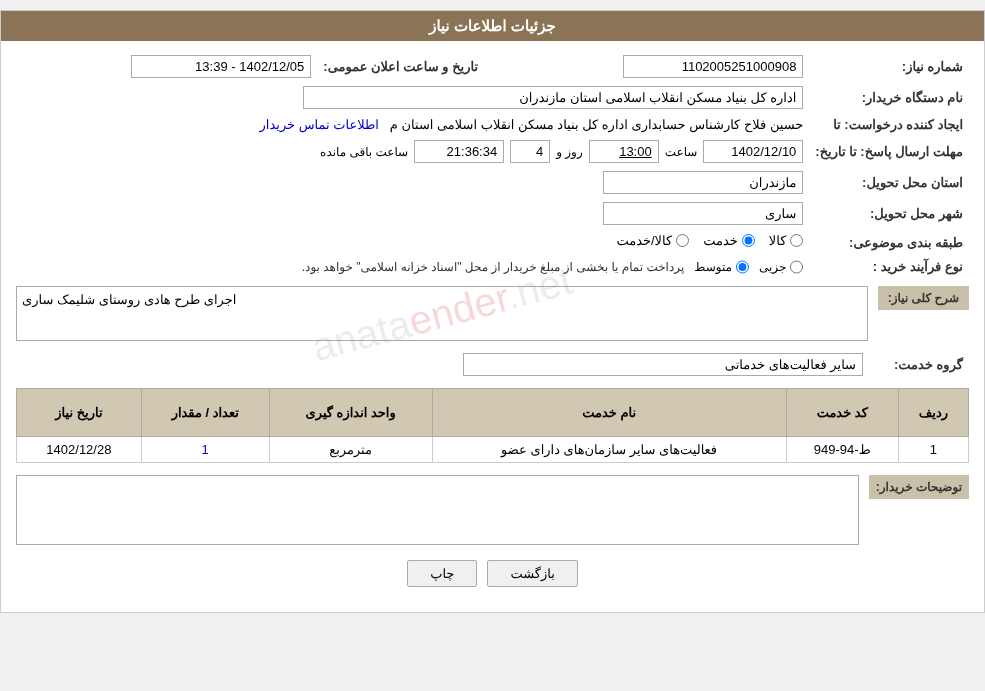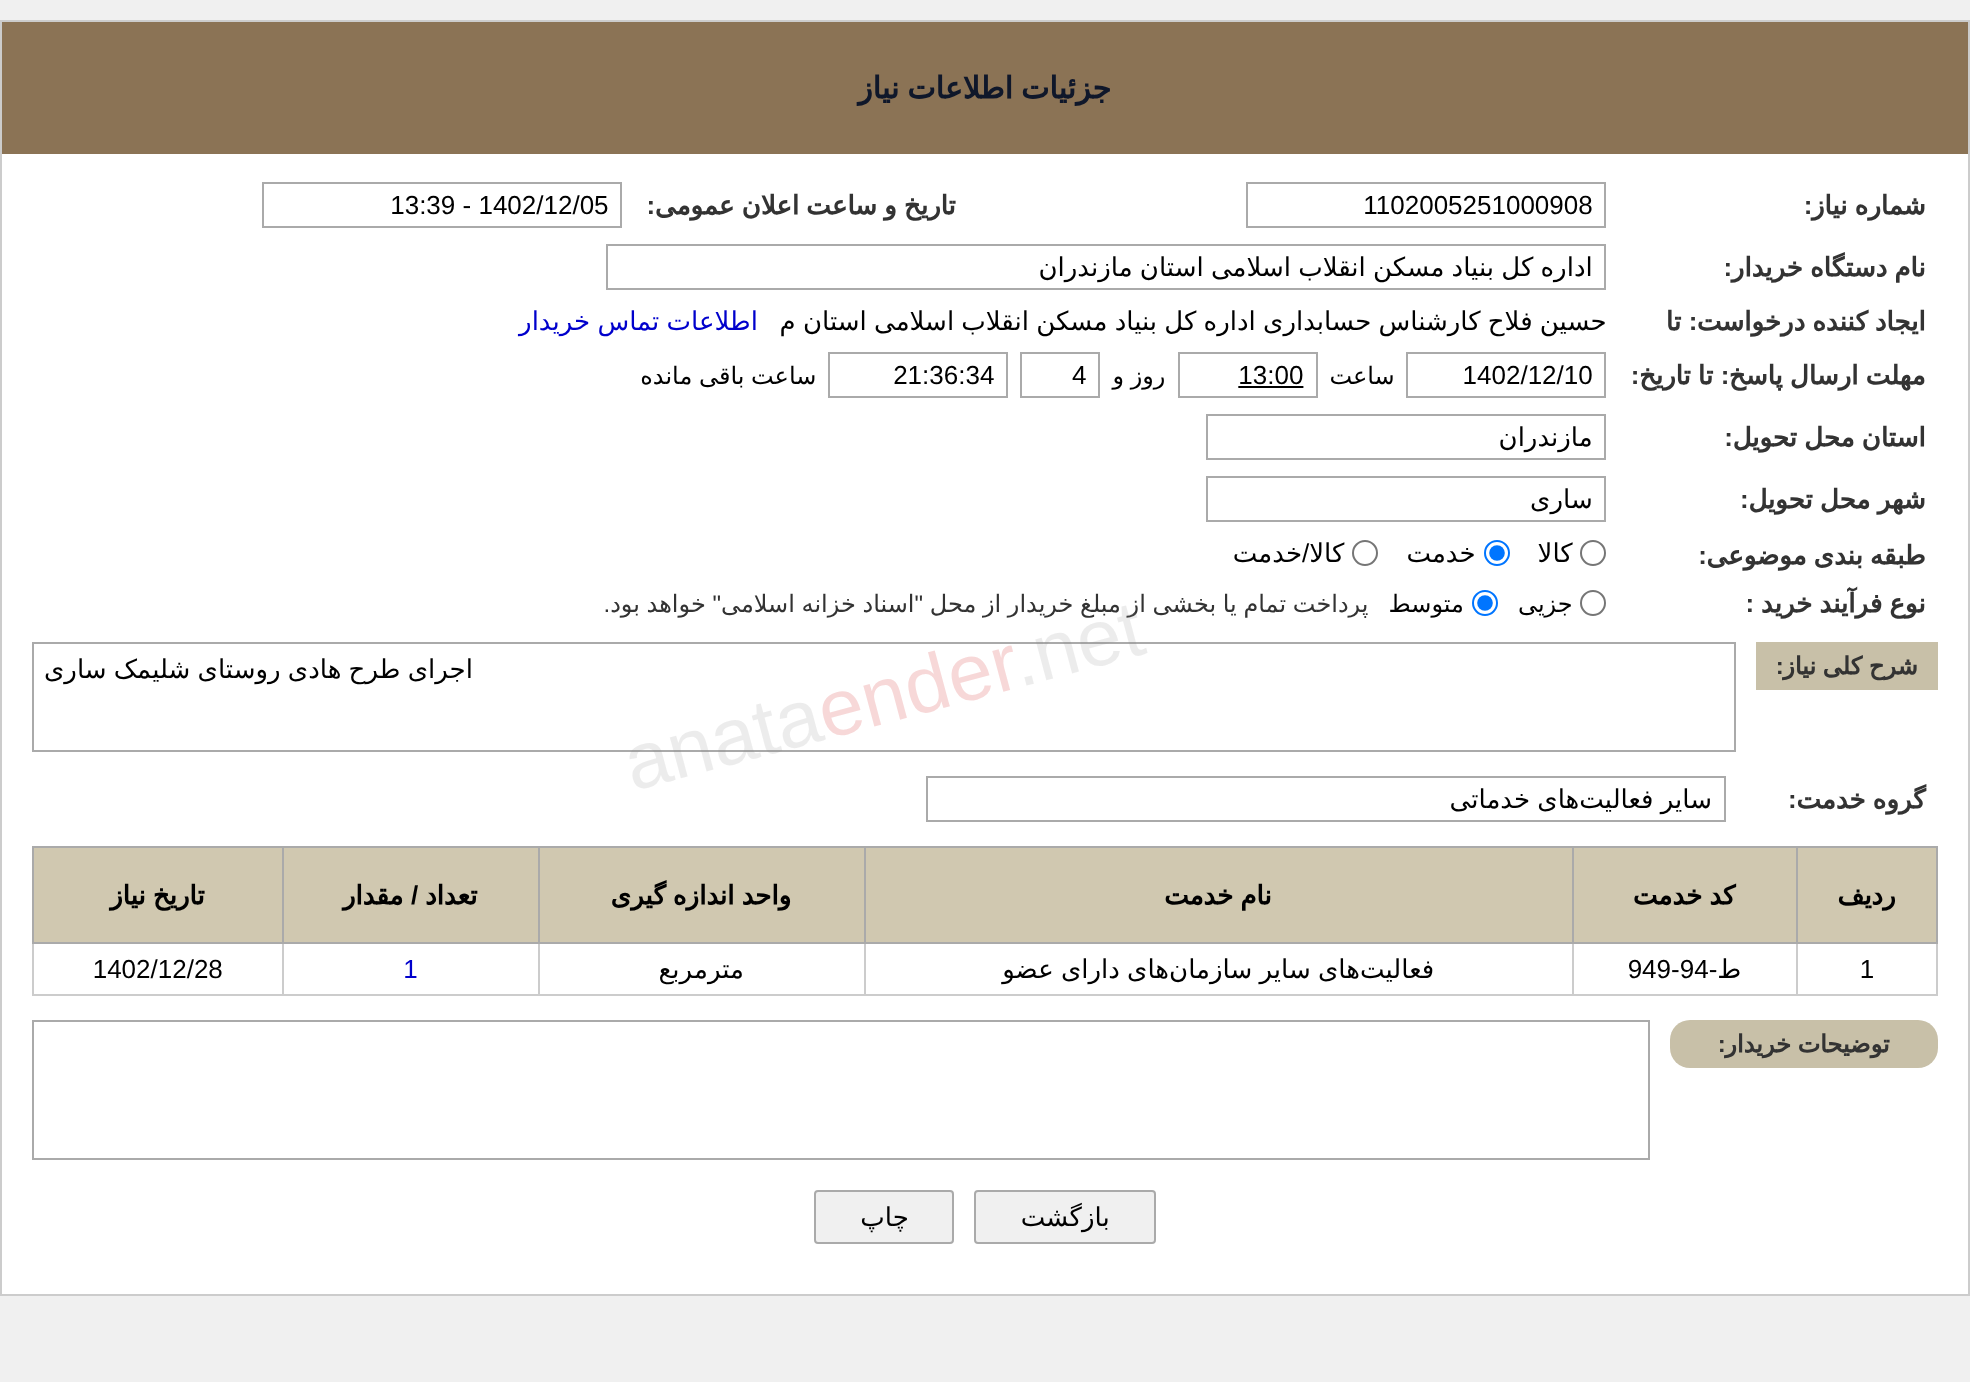--- a/index.html
+++ b/index.html
@@ -10,23 +10,23 @@
       direction: rtl;
     }
     .page-wrapper {
       max-width: 985px;
       margin: 10px auto;
       background: #fff;
       border: 1px solid #ccc;
     }
     .page-header {
       background: #8b7355;
-      color: #0f172a;
+      color: #ffffff;
       text-align: center;
-      padding: 24px 15px;
+      padding: 6px 15px;
       font-size: 15px;
       font-weight: bold;
     }
     .content {
       padding: 10px 15px;
     }
     .info-table {
       width: 100%;
       border-collapse: collapse;
       margin-bottom: 8px;
@@ -74,21 +74,20 @@
     .date-row .input-box {
       min-width: 100px;
     }
     .radio-group {
       display: inline-flex;
       gap: 14px;
       align-items: center;
     }
     .radio-item {
       display: flex;
-      align-items: center;
       gap: 4px;
     }
     .radio-item input[type=radio] {
       margin: 0;
     }
     .description-box {
       border: 1px solid #aaa;
       background: #fff;
       min-height: 55px;
       width: 100%;
@@ -321,21 +320,21 @@
       <td>ط-94-949</td>
       <td>فعالیت‌های سایر سازمان‌های دارای عضو</td>
       <td>مترمربع</td>
       <td class="blue-val">1</td>
       <td>1402/12/28</td>
     </tr>
         </tbody>
     </table>
 
     <div style="display:flex; align-items:flex-start; gap:10px; margin:12px 0 8px 0;">
-      <div class="section-header" style="white-space:nowrap; margin:0; padding: 5px 24px; border-radius: 10px;">توضیحات خریدار:</div>
+      <div class="section-header" style="white-space:nowrap; margin:0; padding: 5px 7px;">توضیحات خریدار:</div>
       <div style="flex:1;">
         <div class="description-box-large">
           <span></span>
         </div>
       </div>
     </div>
 
     <div class="button-row">
       <button class="btn">بازگشت</button>
       <button class="btn">چاپ</button>

